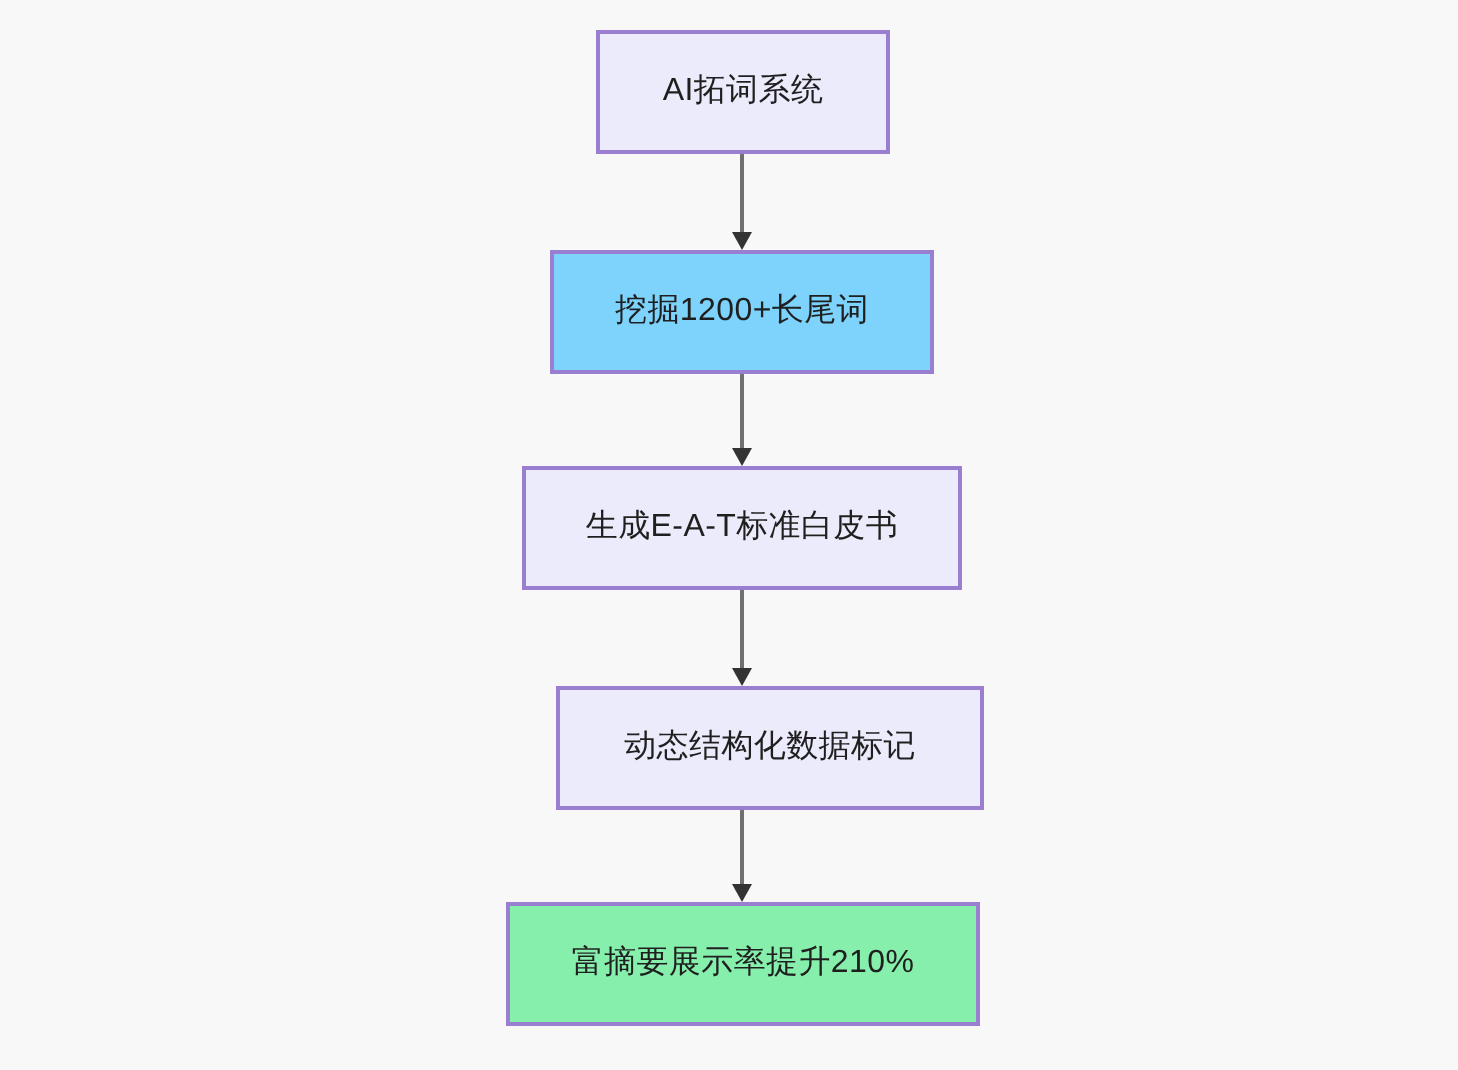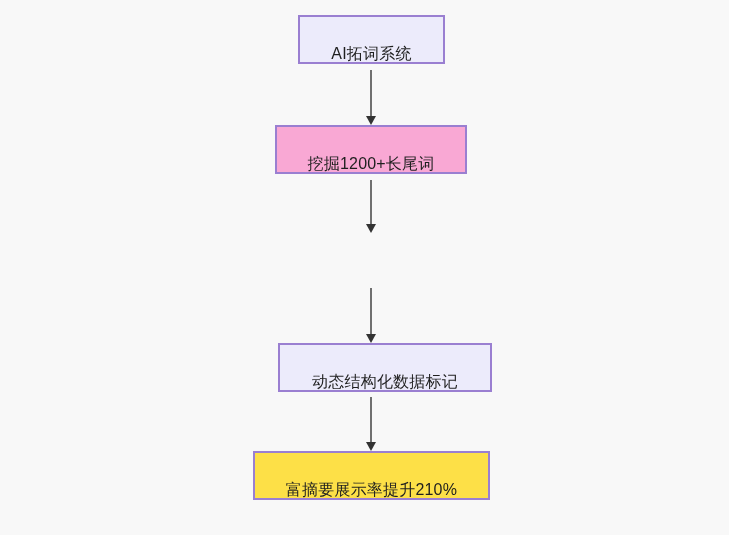--- a/index.html
+++ b/index.html
@@ -17,23 +17,23 @@
     position: relative;
     width: 729px;
     height: 535px;
   }
   .node {
     position: absolute;
     box-sizing: border-box;
     background: #ecebfb;
     border: 2px solid #9a7fd1;
     display: flex;
-    align-items: flex-end;
+    align-items: center;
     justify-content: center;
-    height: 49px;
+    height: 62px;
   }
   .node-label {
     font-size: 16px;
     color: #1f1f1f;
     line-height: 1;
     letter-spacing: 0.2px;
     white-space: nowrap;
     font-weight: 400;
   }
   .connector {
@@ -76,26 +76,29 @@
   </div>
   <div class="connector" style="left: 362px; top: 397px; height: 54px;">
     <div class="conn-line" style="height: 46px; background: rgb(112, 112, 112);"></div>
     <div class="conn-arrow" style="top: 45px; border-top-color: rgb(51, 51, 51);"></div>
   </div>
 
   <div class="node" style="left: 298px; top: 15px; width: 147px; background: rgb(236, 235, 251); border-color: rgb(154, 127, 209);">
     <span class="node-label">AI拓词系统</span>
   </div>
 
-  <div class="node" style="left: 275px; top: 125px; width: 192px; background: #f9a8d4; border-color: rgb(154, 127, 209);">
+  <div class="node" style="left: 275px; top: 125px; width: 192px; background: #7dd3fc; border-color: rgb(154, 127, 209);">
     <span class="node-label">挖掘1200+长尾词</span>
   </div>
 
+  <div class="node" style="left: 261px; top: 233px; width: 220px; background: rgb(236, 235, 251); border-color: rgb(154, 127, 209);">
+    <span class="node-label">生成E-A-T标准白皮书</span>
+  </div>
 
   <div class="node" style="left: 278px; top: 343px; width: 214px; background: rgb(236, 235, 251); border-color: rgb(154, 127, 209);">
     <span class="node-label">动态结构化数据标记</span>
   </div>
 
-  <div class="node" style="left: 253px; top: 451px; width: 237px; background: #fde047; border-color: rgb(154, 127, 209);">
+  <div class="node" style="left: 253px; top: 451px; width: 237px; background: #86efac; border-color: rgb(154, 127, 209);">
     <span class="node-label">富摘要展示率提升210%</span>
   </div>
 
 </div>
 
 </body></html>

